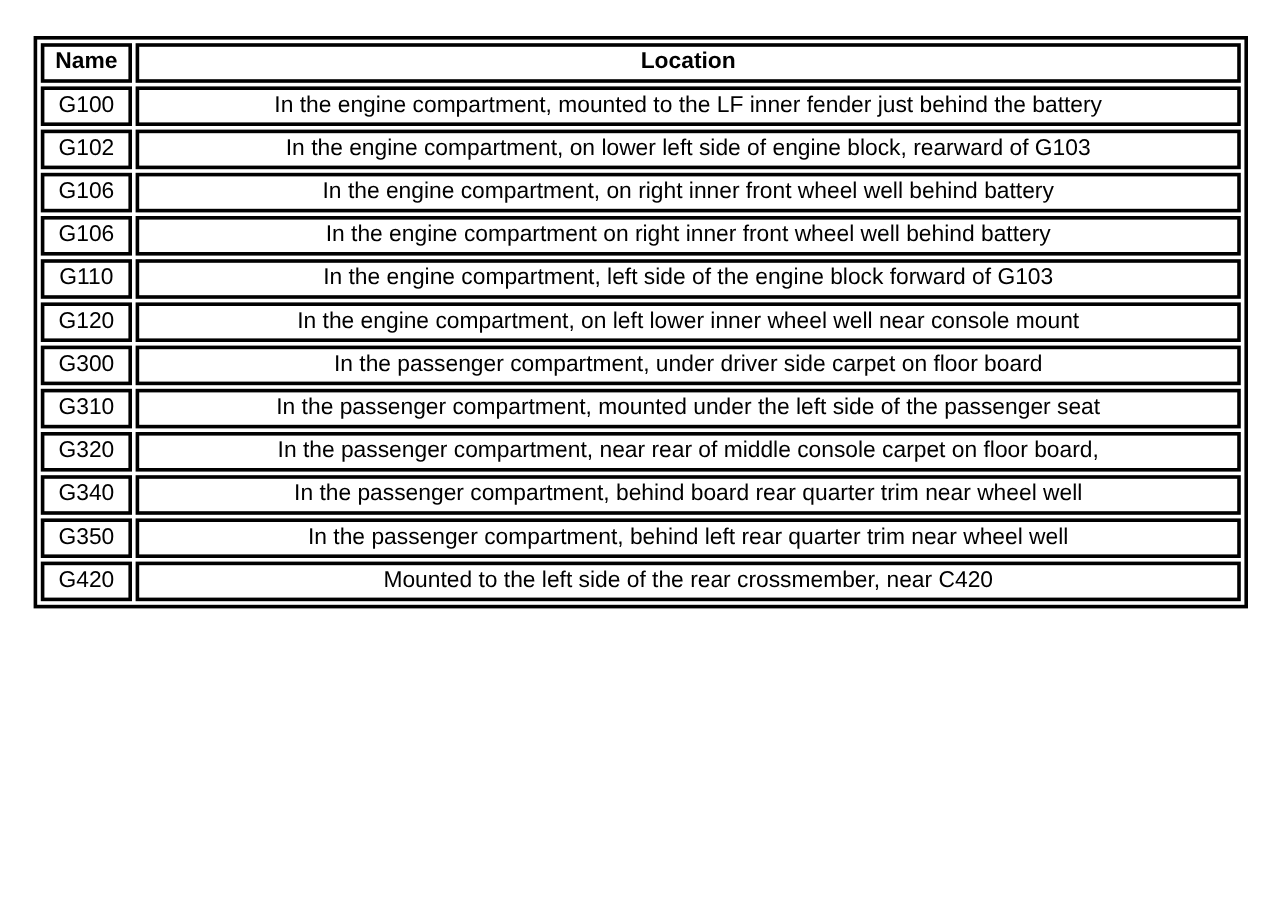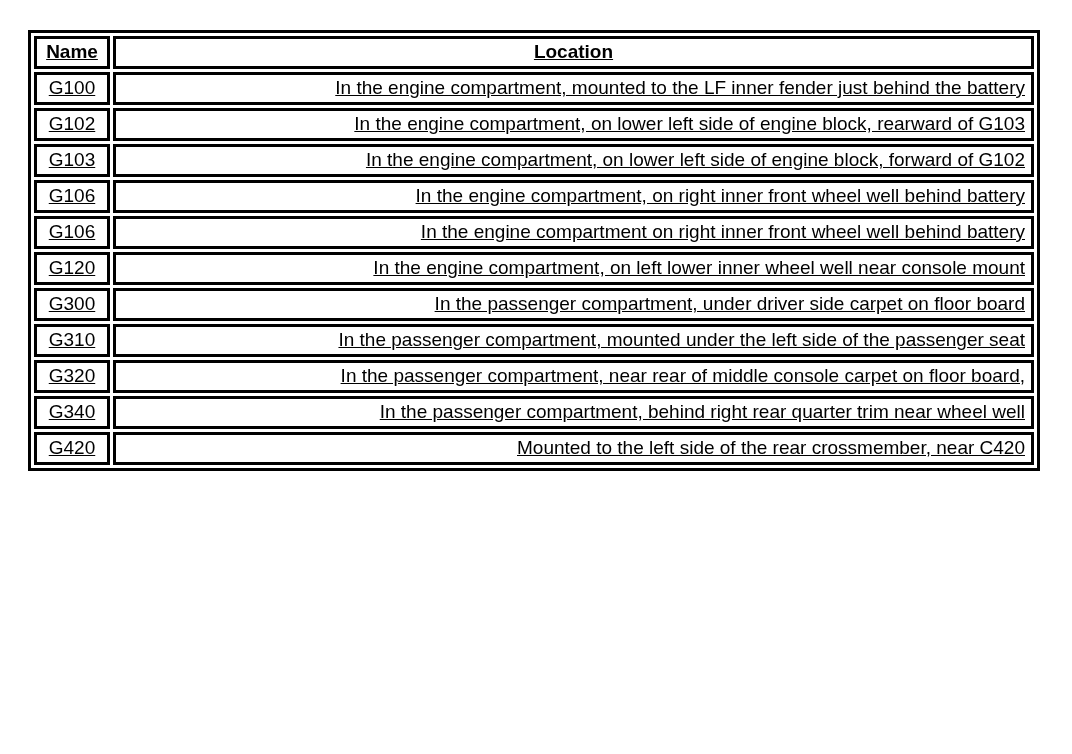--- a/index.html
+++ b/index.html
@@ -16,21 +16,20 @@
     box-sizing: border-box;
     padding: 30px 28px;
   }
   table.ground-table {
     border-collapse: separate;
     border-spacing: 3px;
     border: 3px solid #000000;
     background: #ffffff;
     width: 1012px;
     table-layout: fixed;
-    text-decoration: underline;
   }
   table.ground-table th,
   table.ground-table td {
     border: 3px solid #000000;
     padding: 2px 6px;
     height: 33px;
     font-size: 19px;
     line-height: 1.1;
     background: #ffffff;
     white-space: nowrap;
@@ -38,21 +37,21 @@
     box-sizing: border-box;
   }
   th.col-name, td.cell-name {
     width: 76px;
     text-align: center;
   }
   th.col-location {
     text-align: center;
   }
   td.cell-location {
-    text-align: right;
+    text-align: center;
   }
   thead th {
     font-weight: bold;
   }
 </style>
 </head>
 <body>
 
 <div class="page">
   <table class="ground-table">
@@ -65,50 +64,54 @@
     <tbody>
         <tr>
           <td class="cell-name">G100</td>
           <td class="cell-location">In the engine compartment, mounted to the LF inner fender just behind the battery</td>
         </tr>
         <tr>
           <td class="cell-name">G102</td>
           <td class="cell-location">In the engine compartment, on lower left side of engine block, rearward of G103</td>
         </tr>
         <tr>
-          <td class="cell-name">G103</td>
-          <td class="cell-location">In the engine compartment, on lower left side of engine block, forward of G102</td>
-        </tr>
-        <tr>
           <td class="cell-name">G106</td>
           <td class="cell-location">In the engine compartment, on right inner front wheel well behind battery</td>
         </tr>
         <tr>
           <td class="cell-name">G106</td>
           <td class="cell-location">In the engine compartment on right inner front wheel well behind battery</td>
+        </tr>
+        <tr>
+          <td class="cell-name">G110</td>
+          <td class="cell-location">In the engine compartment, left side of the engine block forward of G103</td>
         </tr>
         <tr>
           <td class="cell-name">G120</td>
           <td class="cell-location">In the engine compartment, on left lower inner wheel well near console mount</td>
         </tr>
         <tr>
           <td class="cell-name">G300</td>
           <td class="cell-location">In the passenger compartment, under driver side carpet on floor board</td>
         </tr>
         <tr>
           <td class="cell-name">G310</td>
           <td class="cell-location">In the passenger compartment, mounted under the left side of the passenger seat</td>
         </tr>
         <tr>
           <td class="cell-name">G320</td>
           <td class="cell-location">In the passenger compartment, near rear of middle console carpet on floor board,</td>
         </tr>
         <tr>
           <td class="cell-name">G340</td>
-          <td class="cell-location">In the passenger compartment, behind right rear quarter trim near wheel well</td>
+          <td class="cell-location">In the passenger compartment, behind board rear quarter trim near wheel well</td>
+        </tr>
+        <tr>
+          <td class="cell-name">G350</td>
+          <td class="cell-location">In the passenger compartment, behind left rear quarter trim near wheel well</td>
         </tr>
         <tr>
           <td class="cell-name">G420</td>
           <td class="cell-location">Mounted to the left side of the rear crossmember, near C420</td>
         </tr>
       </tbody>
   </table>
 </div>
 
 </body></html>

